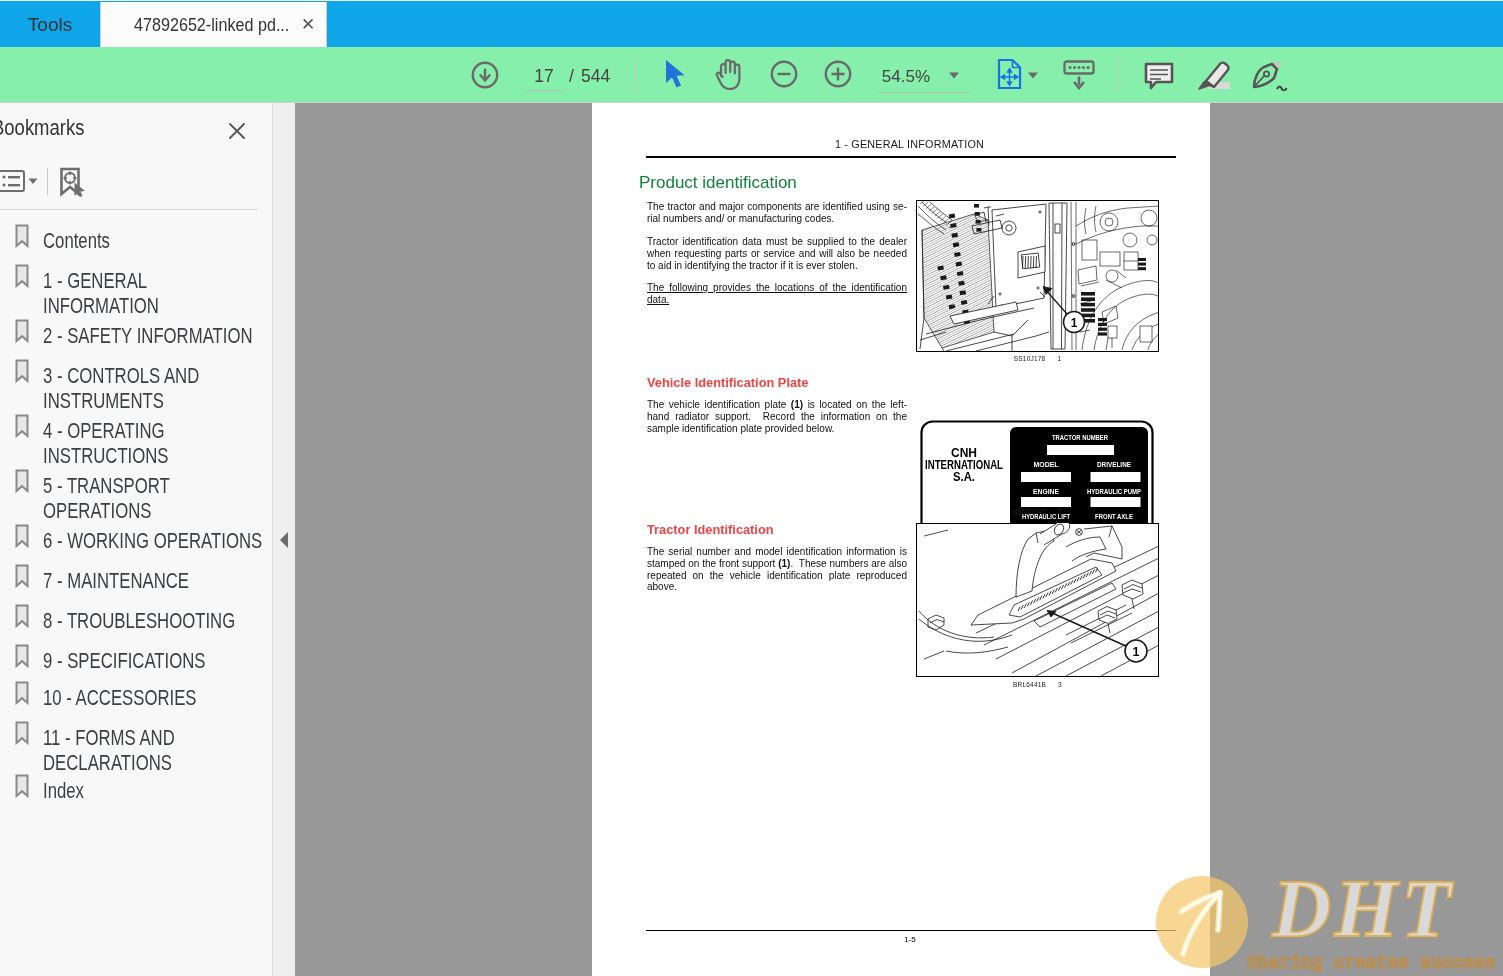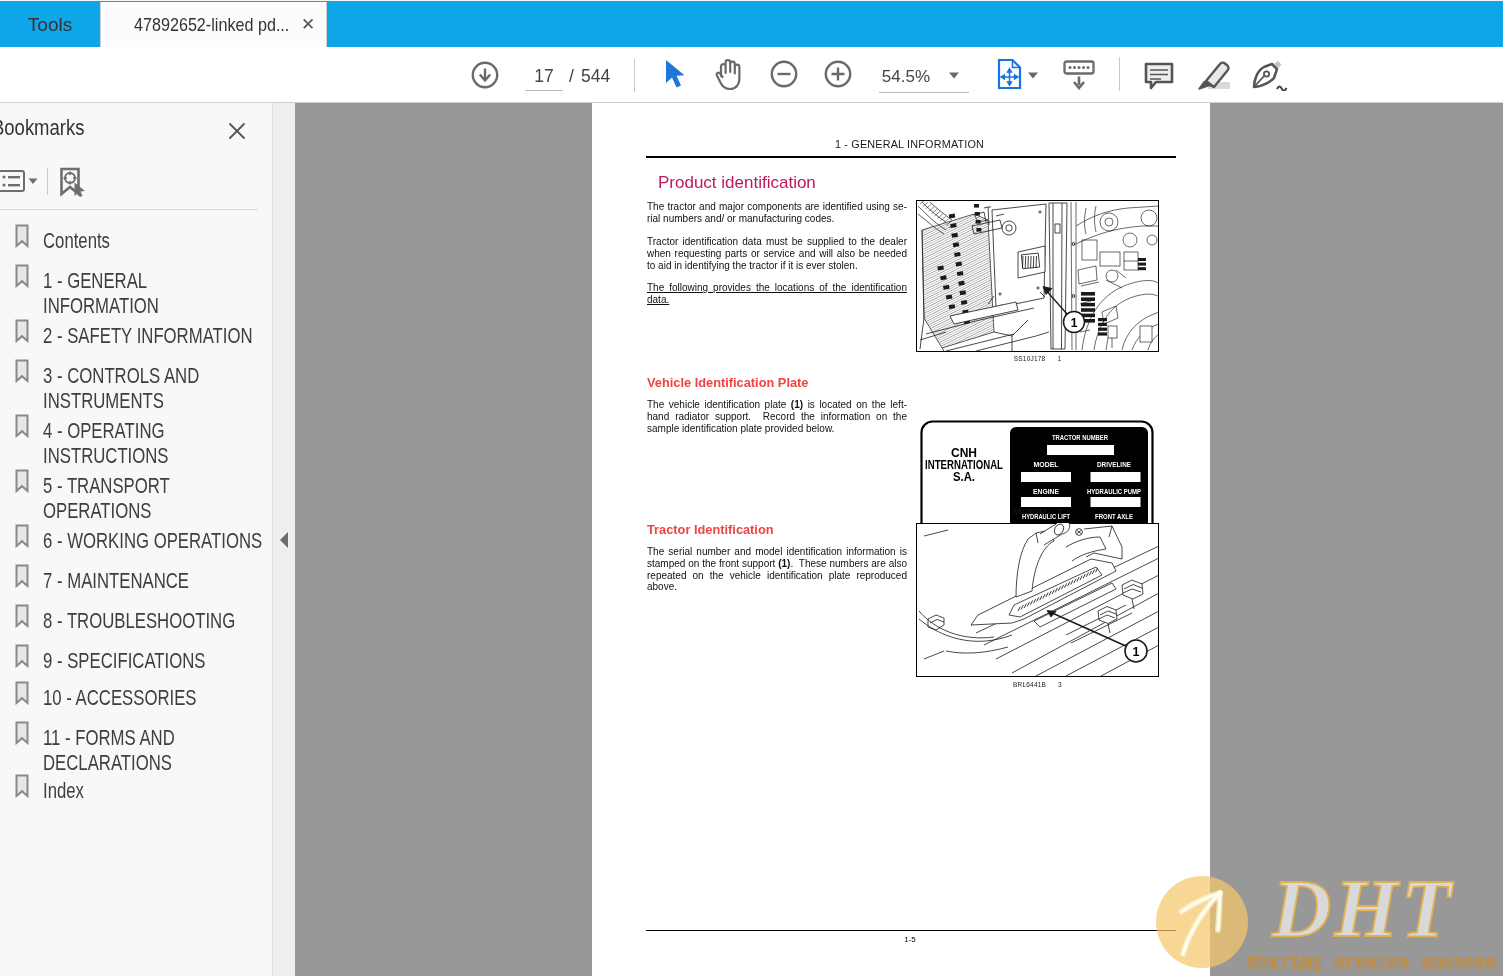--- a/index.html
+++ b/index.html
@@ -15,21 +15,21 @@
     text-align:center; }
   #tab-doc { position:absolute; left:101px; top:1px; width:226px; height:47px;
     background:#fcfcfc; border-right:1px solid #cfcfcf; color:#333; font-size:17px;
     line-height:46px; }
   #tab-doc .ttl { position:absolute; left:33px; top:0; font-size:19px;
     transform:scaleX(0.85); transform-origin:0 50%; width:200px; }
   #tab-doc .cls { position:absolute; left:200px; top:0; font-size:17px; color:#555; }
 
   
   #toolbar { position:absolute; left:0; top:47px; width:1503px; height:56px;
-    background:#ffffff; border-bottom:1px solid #cfcfcf; }
+    background:#86efac; border-bottom:1px solid #cfcfcf; }
   .sep { position:absolute; width:1px; background:#c8c8c8; }
   .tbtxt { position:absolute; color:#444; font-size:17.5px; }
 
   
   #sidebar { position:absolute; left:0; top:103px; width:273px; height:873px;
     background:#f8f8f8; border-right:1px solid #dcdcdc; }
   #strip { position:absolute; left:273px; top:103px; width:22px; height:873px;
     background:#eeeeee; }
   #bm-title { position:absolute; left:-8px; top:12px; font-size:22px; color:#333;
     transform:scaleX(0.84); transform-origin:0 0; }
@@ -64,21 +64,21 @@
 </style>
 </head>
 <body>
 
 <div id="docarea"></div>
 
 <div id="page">
   <div class="pg" style="left:54px;top:35px;width:527px;text-align:center;font-size:10.8px;letter-spacing:0.2px;color:#1a1a1a;">1 - GENERAL INFORMATION</div>
   <div class="pg" style="left:54px;top:53px;width:530px;height:1.5px;background:#000;"></div>
 
-  <div class="pg" style="left:66px;top:70px;font-size:17px;color:#be185d;">Product identification</div>
+  <div class="pg" style="left:47px;top:70px;font-size:17px;color:#15803d;">Product identification</div>
 
   <div class="pg body10" style="left:55px;top:98px;">
     <div class="jl">The tractor and major components are identified using se-</div>
     <div>rial numbers and/ or manufacturing codes.</div>
   </div>
   <div class="pg body10" style="left:55px;top:133px;">
     <div class="jl">Tractor identification data must be supplied to the dealer</div>
     <div class="jl">when requesting parts or service and will also be needed</div>
     <div>to aid in identifying the tractor if it is ever stolen.</div>
   </div>

